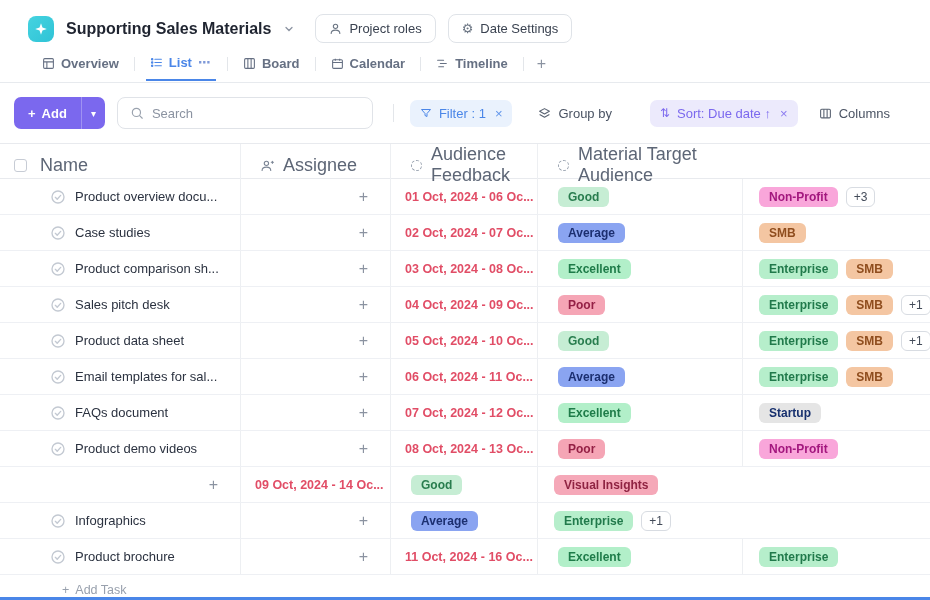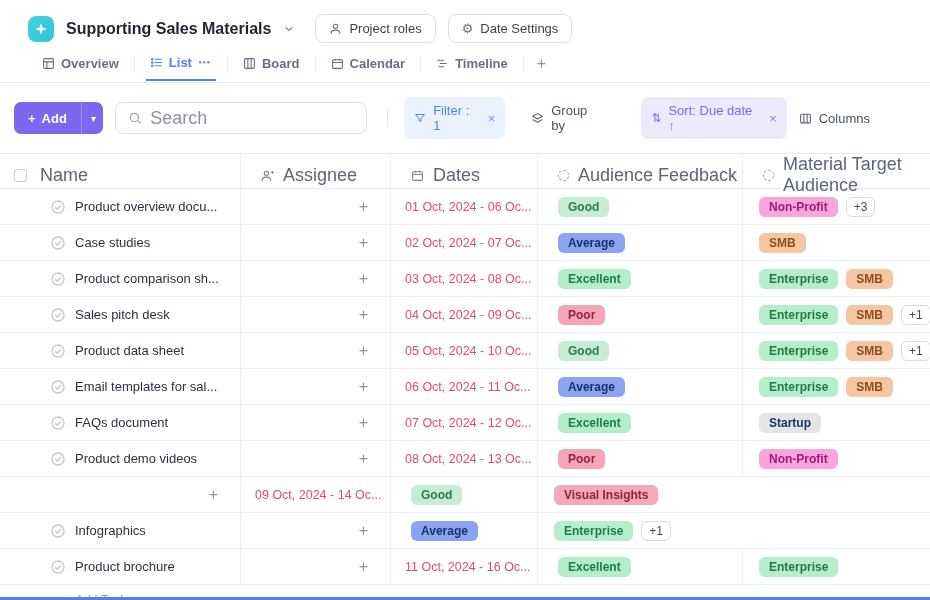--- a/index.html
+++ b/index.html
@@ -27,50 +27,50 @@
   .ticon { display:flex; align-items:center; }
 
   
   .toolbar { display:flex; align-items:center; padding:14px 16px 14px 14px; gap:12px; }
   .addbtn { display:inline-flex; align-items:stretch; background:#7b68ee; border-radius:7px; overflow:hidden;
     color:#fff; font-size:13px; font-weight:600; cursor:pointer; height:32px; }
   .addbtn .main { display:flex; align-items:center; gap:6px; padding:0 14px; }
   .addbtn .caret { display:flex; align-items:center; padding:0 9px; border-left:1px solid rgba(255,255,255,.28); font-size:10px; }
   .search { display:flex; align-items:center; gap:8px; border:1px solid #e0e3e8; border-radius:8px;
     height:32px; width:256px; padding:0 12px; }
-  .search input { border:none; outline:none; font-size:18px; color:#3a4250; width:100%;
+  .search input { border:none; outline:none; font-size:13px; color:#3a4250; width:100%;
     font-family:"Liberation Sans","DejaVu Sans",sans-serif; }
   .search input::placeholder { color:#8b93a1; }
   .vsep { width:1px; height:18px; background:#e3e6ea; margin:0 4px 0 8px; }
   .chip { display:inline-flex; align-items:center; gap:7px; border-radius:7px; padding:6px 10px;
     font-size:13px; font-weight:500; cursor:pointer; }
   .chip.filter { background:#eaf2fd; color:#4a86e8; }
   .chip.sort { background:#eceafc; color:#7b68ee; margin-left:26px; }
   .chip .x { font-size:13px; opacity:.85; padding-left:2px; }
   .tbtext { display:inline-flex; align-items:center; gap:7px; font-size:13px; color:#4a5363; cursor:pointer; margin-left:14px;justify-content:space-between; }
-  .tbtext.cols { margin-left:auto; margin-right:44px; }
+  .tbtext.cols { margin-left:auto; margin-right:24px; }
   .sorticon { font-size:12px; }
 
   
   .grid { display:grid; grid-template-columns:241px 150px 147px 205px 187px; }
   .thead { border-top:1px solid #e8eaee; border-bottom:1px solid #e8eaee; height:36px; }
   .th { display:flex; align-items:center; gap:9px; font-size:18px; color:#5d6676; padding-left:20px;
     border-right:1px solid #edeff2; cursor:pointer; }
   .th:last-child { border-right:none; }
   .th.name { padding-left:14px; gap:13px; }
   .cbx { width:13px; height:13px; border:1.5px solid #c7ccd5; border-radius:3px; flex:0 0 auto; }
   .dcircle { width:11px; height:11px; border:1.5px dashed #9aa3b0; border-radius:50%; flex:0 0 auto; }
   .trow { height:36px; border-bottom:1px solid #eef0f4; }
   .cell { display:flex; align-items:center; border-right:1px solid #edeff2; overflow:hidden; }
   .cell:last-child { border-right:none; }
   .c-name { padding-left:50px; gap:9px; }
   .tname { font-size:13px; color:#2b3240; white-space:nowrap; }
   .c-assignee { justify-content:flex-end; padding-right:22px; }
   .plus { color:#8b93a1; font-size:16px; font-weight:400; cursor:pointer; line-height:1; }
-  .c-dates { padding-left:14px; }
+  .c-dates { padding-left:14px;font-weight:bold; }
   .dates { font-size:12.5px; color:#e14d66; white-space:nowrap; }
   .c-feedback { padding-left:20px; }
   .c-audience { padding-left:16px; gap:8px; }
   .badge { display:inline-flex; align-items:center; font-size:12px; font-weight:600;
     padding:3px 10px; border-radius:6px; white-space:nowrap; cursor:pointer; }
   .badge.extra { background:#fff; color:#434b59; border:1px solid #d8dce2; padding:2px 7px; font-weight:500; }
 
   .foot { display:flex; align-items:center; gap:6px; padding:8px 0 0 62px; color:#98a0ad; font-size:12.5px; cursor:pointer; }
   .bottombar { position:fixed; left:0; right:0; bottom:0; height:3px; background:#4a86e8; }
   svg { display:block; }
@@ -222,29 +222,20 @@
     <span>
       <svg width="13" height="13" viewBox="0 0 24 24" fill="none" stroke="#7a8494" stroke-width="2" stroke-linecap="round">
           <circle cx="10" cy="8" r="4"></circle>
           <path d="M2 21c0-4 4-6 8-6s8 2 8 6"></path>
           <path d="M19 6h4M21 4v4"></path>
         </svg>
     </span>
     <span>Assignee</span>
   </div>
   <div class="th">
-    <span>
-      <svg width="13" height="13" viewBox="0 0 24 24" fill="none" stroke="#7a8494" stroke-width="2">
-          <rect x="3" y="5" width="18" height="16" rx="2"></rect>
-          <path d="M3 10h18M8 3v4M16 3v4"></path>
-        </svg>
-    </span>
-    <span>Dates</span>
-  </div>
-  <div class="th">
     <span class="dcircle"></span>
     <span>Audience Feedback</span>
   </div>
   <div class="th">
     <span class="dcircle"></span>
     <span>Material Target Audience</span>
   </div>
 </div>
 
 <div id="tbody">

